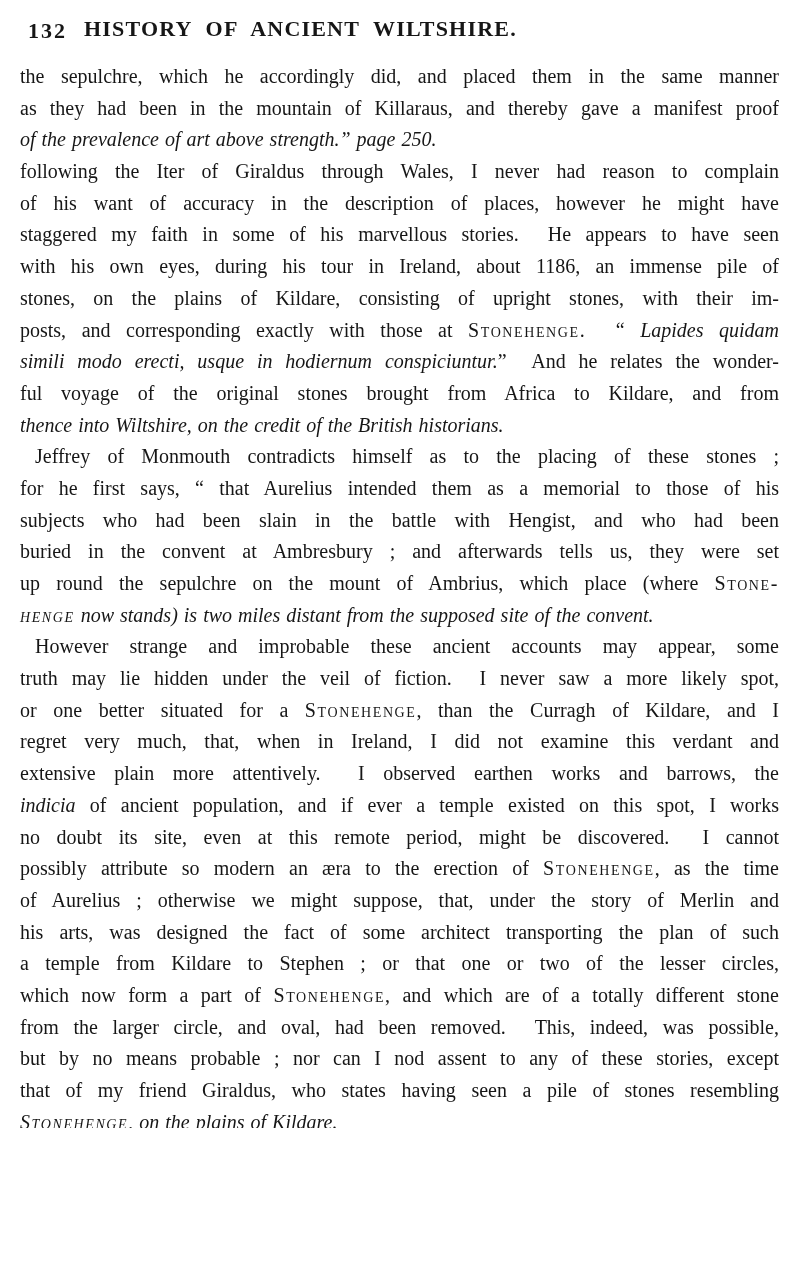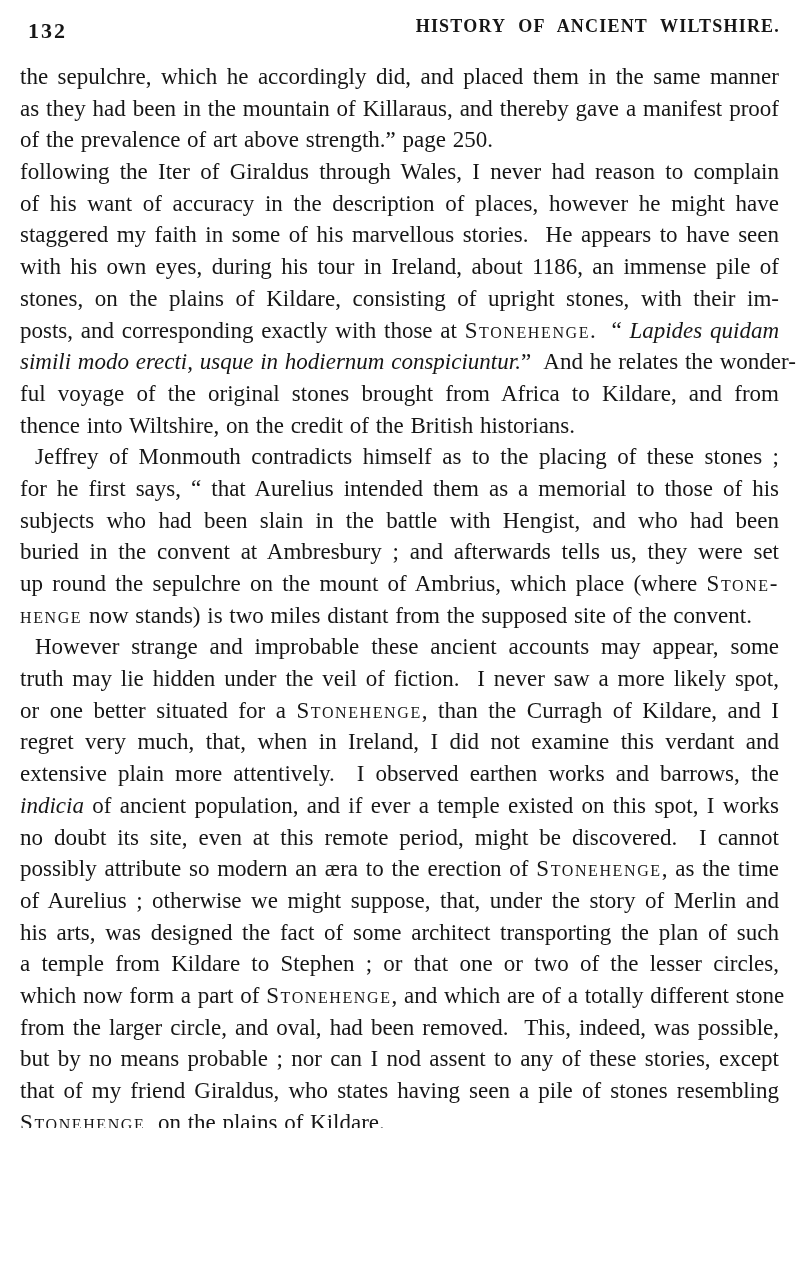--- a/index.html
+++ b/index.html
@@ -27,43 +27,44 @@
   }
   .page-number{
     position:absolute;
     left:8px;top:2px;
     font-size:22px;
     font-weight:bold;
     letter-spacing:2px;
   }
   .running-title{
     margin-left:64px;
-    text-align:right;
-    font-size:18px;
+    text-align:left;
+    font-size:22px;
     font-weight:bold;
     letter-spacing:1.2px;
     word-spacing:7px;
     white-space:nowrap;
   }
   .page-body{
     position:absolute;
     top:61px;left:20px;
     width:759px;
   }
   .line{
-    font-size:23px;
+    font-size:20px;
     line-height:31.7px;
     height:31.7px;
     text-align:justify;
     text-align-last:justify;
     word-spacing:1px;
     white-space:nowrap;
   }
   .line.end{
     text-align-last:left;
+    font-style:italic;
   }
   .line.indent{
     text-indent:15px;
   }
   .sc{
     font-variant:small-caps;
     letter-spacing:1.6px;
   }
   .i{
     font-style:italic;

